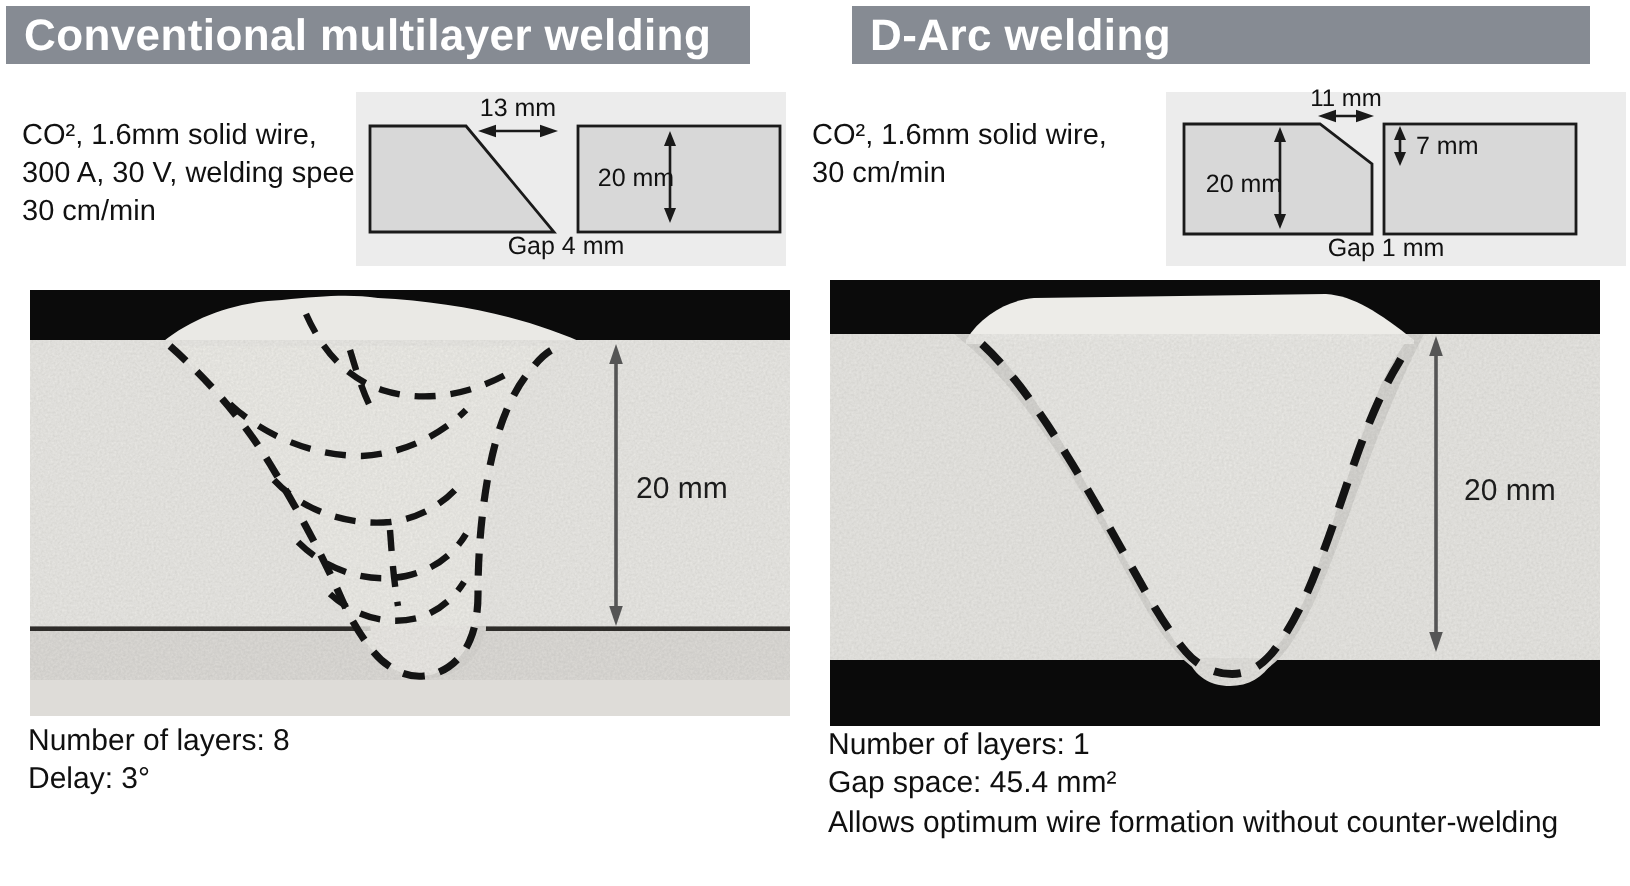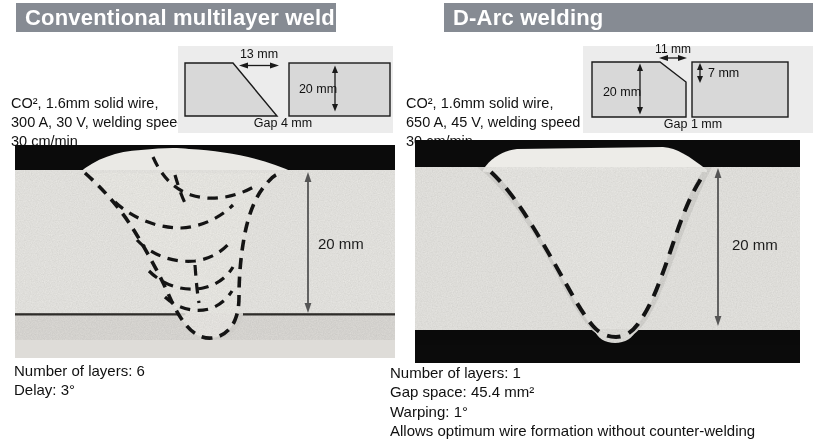--- a/index.html
+++ b/index.html
@@ -5,28 +5,28 @@
   html,body{margin:0;padding:0;background:#ffffff;}
   .canvas{
     position:relative;width:815px;height:443px;background:#ffffff;
     font-family:"Liberation Sans",sans-serif;overflow:hidden;color:#151515;
   }
   .hdr{
     position:absolute;top:3px;height:29px;background:#868b93;color:#ffffff;
     font-weight:bold;font-size:22px;line-height:29px;padding-left:9px;
     box-sizing:border-box;letter-spacing:.2px;white-space:nowrap;
   }
-  .hdr-left{left:16px;width:320px;}
-  .hdr-right{left:444px;width:369px;}
-  .params{position:absolute;font-size:14.5px;line-height:19px;color:#111;white-space:nowrap;margin-top:35px;}
+  .hdr-left{left:3px;width:372px;}
+  .hdr-right{left:426px;width:369px;}
+  .params{position:absolute;font-size:14.5px;line-height:19px;color:#111;white-space:nowrap;}
   .params-left{left:11px;top:59px;}
   .params-right{left:406px;top:59px;}
   .stats{position:absolute;font-size:15px;line-height:19.4px;color:#101010;white-space:nowrap;}
   .stats-left{left:14px;top:361px;}
-  .stats-right{left:390px;top:363px;}
+  .stats-right{left:414px;top:363px;}
   svg{position:absolute;overflow:visible;}
   .groove-left{left:178px;top:46px;}
   .groove-right{left:583px;top:46px;}
   .photo-left{left:15px;top:145px;}
   .photo-right{left:415px;top:140px;}
   .dia-label{font-size:12.5px;fill:#111;}
   .dia-label-sm{font-size:12px;fill:#111;}
   .photo-label{font-size:15px;fill:#1c1c1c;}
   .dash-main{fill:none;stroke:#141414;stroke-width:3.6;stroke-dasharray:11 7.5;}
   .dash-sub{fill:none;stroke:#141414;stroke-width:3.2;stroke-dasharray:10.5 7.5;}
@@ -106,29 +106,28 @@
 
     <g>
       <line class="pdim" x1="293" y1="32" x2="293" y2="163"></line>
       <polygon class="pdimhead" points="293,27 289.6,37 296.4,37"></polygon>
       <polygon class="pdimhead" points="293,168 289.6,158 296.4,158"></polygon>
     </g>
     <text class="photo-label" x="303" y="104">20 mm</text>
   </svg>
 
   <div class="stats stats-left">
-    <div>Number of layers: 6</div>
+    <div>Number of layers: 8</div>
     <div>Delay: 3°</div>
   </div>
 
   <div class="hdr hdr-right">D-Arc welding</div>
 
   <div class="params params-right">
     <div>CO², 1.6mm solid wire,</div>
-    <div>650 A, 45 V, welding speed</div>
     <div>30 cm/min</div>
   </div>
 
   <svg class="groove-right" width="230" height="87" viewBox="0 0 230 87">
     <rect x="0" y="0" width="230" height="87" fill="#ececec"></rect>
     <polygon class="piece" points="9,16 77,16 103,36 103,71 9,71"></polygon>
     <rect class="piece" x="109" y="16" width="96" height="55"></rect>
 
     <g>
       <line class="dim" x1="81" y1="12" x2="99" y2="12"></line>
@@ -184,17 +183,16 @@
       <line class="pdim" x1="303" y1="33" x2="303" y2="181"></line>
       <polygon class="pdimhead" points="303,28 299.6,38 306.4,38"></polygon>
       <polygon class="pdimhead" points="303,186 299.6,176 306.4,176"></polygon>
     </g>
     <text class="photo-label" x="317" y="110">20 mm</text>
   </svg>
 
   <div class="stats stats-right">
     <div>Number of layers: 1</div>
     <div>Gap space: 45.4 mm²</div>
-    <div>Warping: 1°</div>
     <div>Allows optimum wire formation without counter-welding</div>
   </div>
 
 </div>
 
 </body></html>

